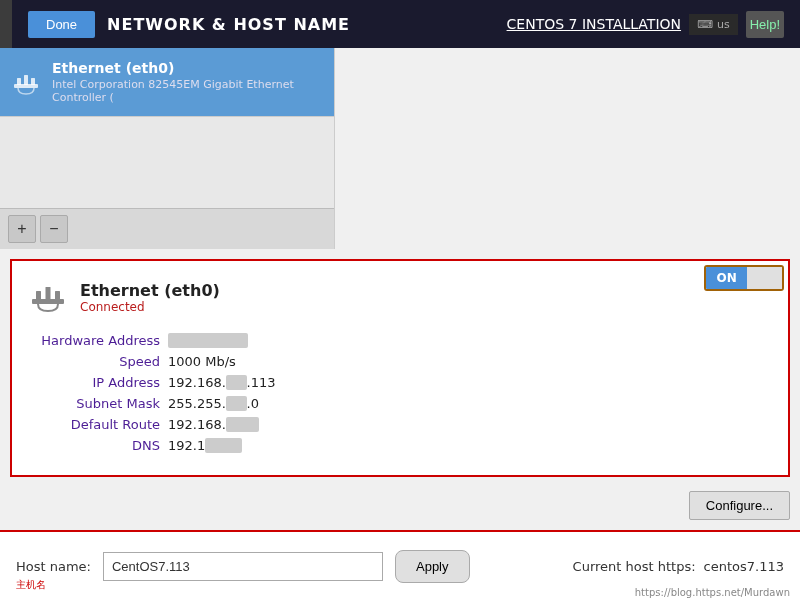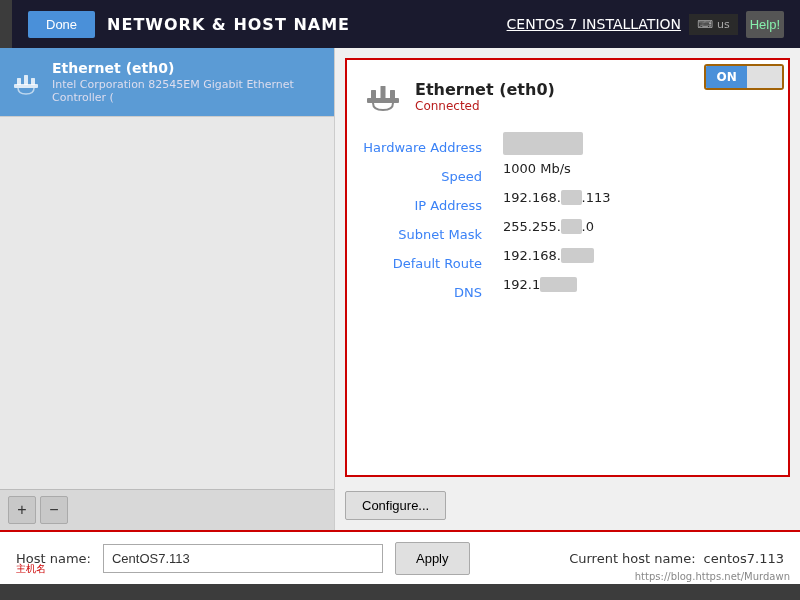--- a/index.html
+++ b/index.html
@@ -59,21 +59,21 @@
       font-size: 13px;
       cursor: pointer;
       border-radius: 2px;
     }
 
     
     .main {
       background: #f0f0f0;
       height: calc(600px - 48px - 70px);
       display: flex;
-      flex-direction: row;
+      flex-direction: column;
       position: relative;
     }
 
     
     .left-panel {
       width: 335px;
       background: #e8e8e8;
       border-right: 1px solid #ccc;
       display: flex;
       flex-direction: column;
@@ -201,23 +201,22 @@
     }
     .detail-row {
       display: flex;
       margin-bottom: 6px;
       font-size: 13px;
     }
     .detail-label {
       text-align: right;
       width: 140px;
       flex-shrink: 0;
-      color: #3b82f6;
-      padding-right: 21px;
-      margin-top: 8px;
+      color: #4c1d95;
+      padding-right: 8px;
     }
     .detail-value {
       color: #222;
       font-weight: normal;
     }
     .blurred-value {
       background: #ccc;
       color: #ccc;
       border-radius: 2px;
       display: inline-block;
@@ -232,21 +231,21 @@
       cursor: pointer;
       border-radius: 2px;
       align-self: flex-end;
       margin-top: 4px;
     }
 
     
     .bottom-bar {
       background: white;
       border-top: 2px solid #cc0000;
-      height: 54px;
+      height: 70px;
       display: flex;
       align-items: center;
       padding: 0 16px;
       gap: 12px;
       position: relative;
     }
     .host-label {
       font-size: 13px;
       color: #333;
       white-space: nowrap;
@@ -258,21 +257,21 @@
       padding: 6px 8px;
       font-size: 13px;
       color: #333;
     }
     .apply-button {
       background: #e0e0e0;
       border: 1px solid #aaa;
       padding: 8px 20px;
       font-size: 13px;
       cursor: pointer;
-      border-radius: 2px;
+      border-radius: 8px;
     }
     .current-host {
       display: flex;
       align-items: center;
       gap: 8px;
       margin-left: auto;
       font-size: 13px;
       color: #333;
     }
     .current-host-value {
@@ -383,29 +382,29 @@
           <span class="detail-label">Default Route</span>
           <span class="detail-value">192.168.<span style="background:#ccc;color:#ccc;border-radius:2px;">&nbsp;&nbsp;&nbsp;&nbsp;&nbsp;&nbsp;&nbsp;&nbsp;</span></span>
         </div>
         <div class="detail-row">
           <span class="detail-label">DNS</span>
           <span class="detail-value">192.1<span style="background:#ccc;color:#ccc;border-radius:2px;">&nbsp;&nbsp;&nbsp;&nbsp;&nbsp;&nbsp;&nbsp;&nbsp;&nbsp;</span></span>
         </div>
       </div>
     </div>
 
-    <div style="display:flex;">
+    <div style="display:flex;justify-content:flex-end;">
       <button class="configure-btn">Configure...</button>
     </div>
   </div>
 </div>
 
 <div class="bottom-bar">
   <label class="host-label">Host name:</label>
   <input class="host-input" type="text" value="CentOS7.113" style="">
   <button class="apply-button">Apply</button>
   <div class="current-host">
-    <span>Current host name:</span>
+    <span>Current host https:</span>
     <span class="current-host-value">centos7.113</span>
   </div>
   <span class="chinese-label">主机名</span>
   <span class="watermark">https://blog.https.net/Murdawn</span>
 </div>
 
 </body></html>

